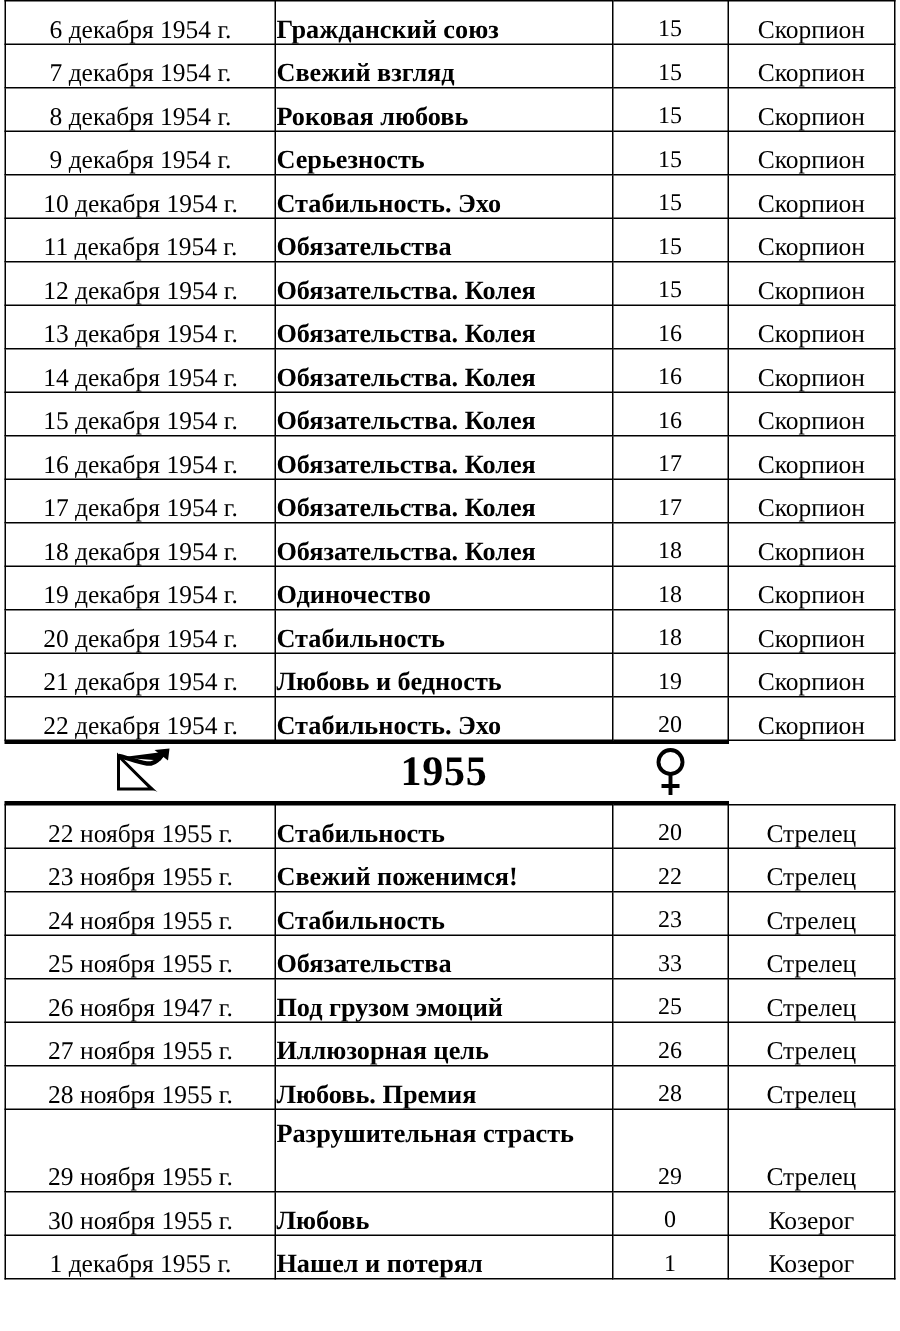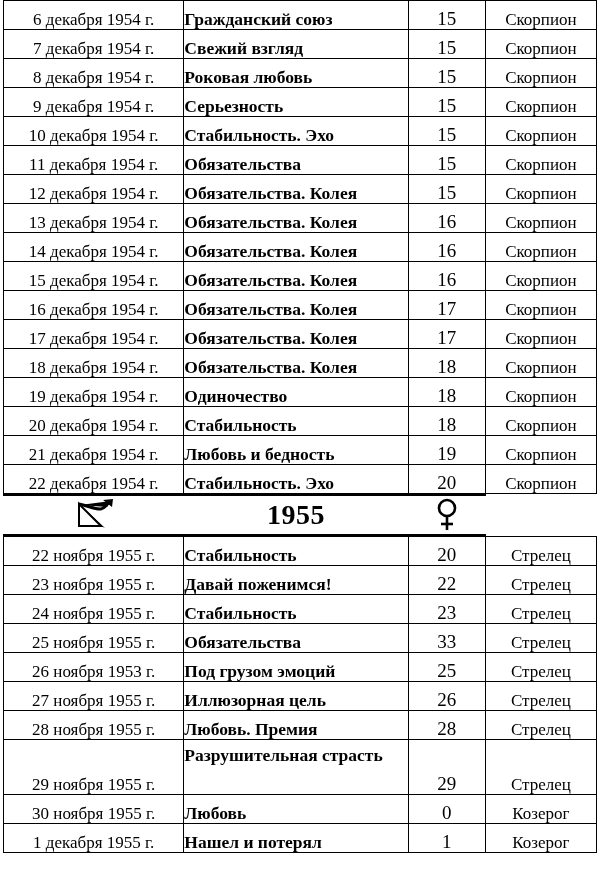--- a/index.html
+++ b/index.html
@@ -53,21 +53,21 @@
   td.title {
     text-align: left;
     font-size: 17.5px;
     font-weight: bold;
     padding-left: 8px;
     padding-bottom: 3px;
     margin-left: 40px;
   }
   td.num {
     text-align: center;
-    font-size: 19px;
+    font-size: 16px;
     font-weight: normal;
     padding-bottom: 3px;
   }
   td.sign {
     text-align: center;
     font-size: 17px;
     font-weight: normal;
     padding-bottom: 3px;
   }
 
@@ -268,38 +268,38 @@
     </colgroup>
     <tbody id="body-1955">
         <tr>
           <td class="date">22 ноября 1955 г.</td>
           <td class="title">Стабильность</td>
           <td class="num">20</td>
           <td class="sign">Стрелец</td>
         </tr>
         <tr>
           <td class="date">23 ноября 1955 г.</td>
-          <td class="title">Давай поженимся!</td>
+          <td class="title">Свежий поженимся!</td>
           <td class="num">22</td>
           <td class="sign">Стрелец</td>
         </tr>
         <tr>
           <td class="date">24 ноября 1955 г.</td>
           <td class="title">Стабильность</td>
           <td class="num">23</td>
           <td class="sign">Стрелец</td>
         </tr>
         <tr>
           <td class="date">25 ноября 1955 г.</td>
           <td class="title">Обязательства</td>
           <td class="num">33</td>
           <td class="sign">Стрелец</td>
         </tr>
         <tr>
-          <td class="date">26 ноября 1953 г.</td>
+          <td class="date">26 ноября 1947 г.</td>
           <td class="title">Под грузом эмоций</td>
           <td class="num">25</td>
           <td class="sign">Стрелец</td>
         </tr>
         <tr>
           <td class="date">27 ноября 1955 г.</td>
           <td class="title">Иллюзорная цель</td>
           <td class="num">26</td>
           <td class="sign">Стрелец</td>
         </tr>

